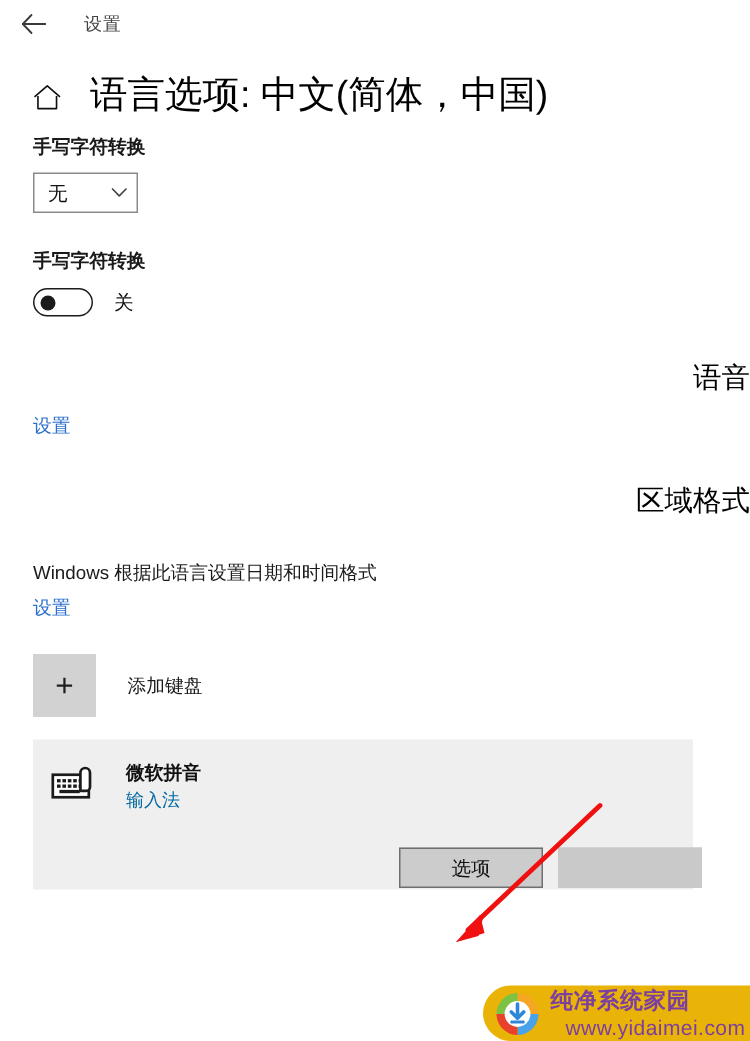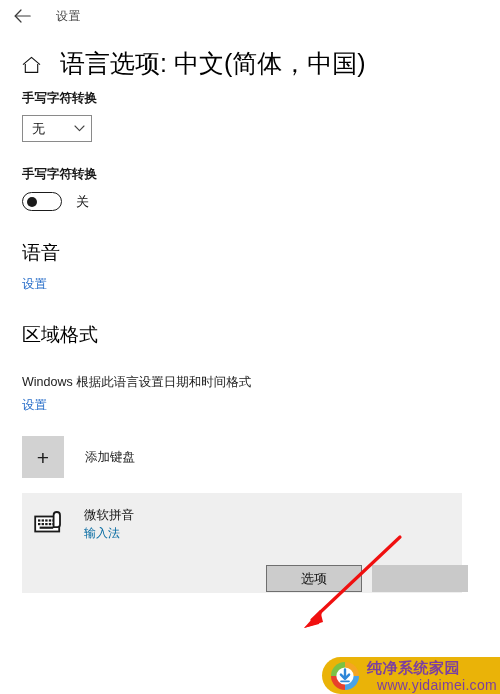--- a/index.html
+++ b/index.html
@@ -127,20 +127,21 @@
     color: #111111;
   }
 
   
   .section-heading {
     font-size: 19px;
     line-height: 24px;
     font-weight: 400;
     color: #000000;
     margin-top: 30px;
+    text-align: right;
   }
 
   .link {
     font-size: 12.5px;
     line-height: 17px;
     color: #2a6fc9;
     margin-top: 11px;
     text-decoration: none;
     display: inline-block;
     cursor: pointer;
@@ -197,20 +198,21 @@
     width: 34px;
     height: 28px;
     flex: 0 0 auto;
     margin-top: 2px;
   }
   .ime-text { margin-left: 16px; }
   .ime-name {
     font-size: 12.5px;
     line-height: 16px;
     color: #121212;
+    font-weight: bold;
   }
   .ime-sub {
     font-size: 12px;
     line-height: 16px;
     color: #0369a1;
     margin-top: 2px;
   }
 
   
   .panel-buttons {

